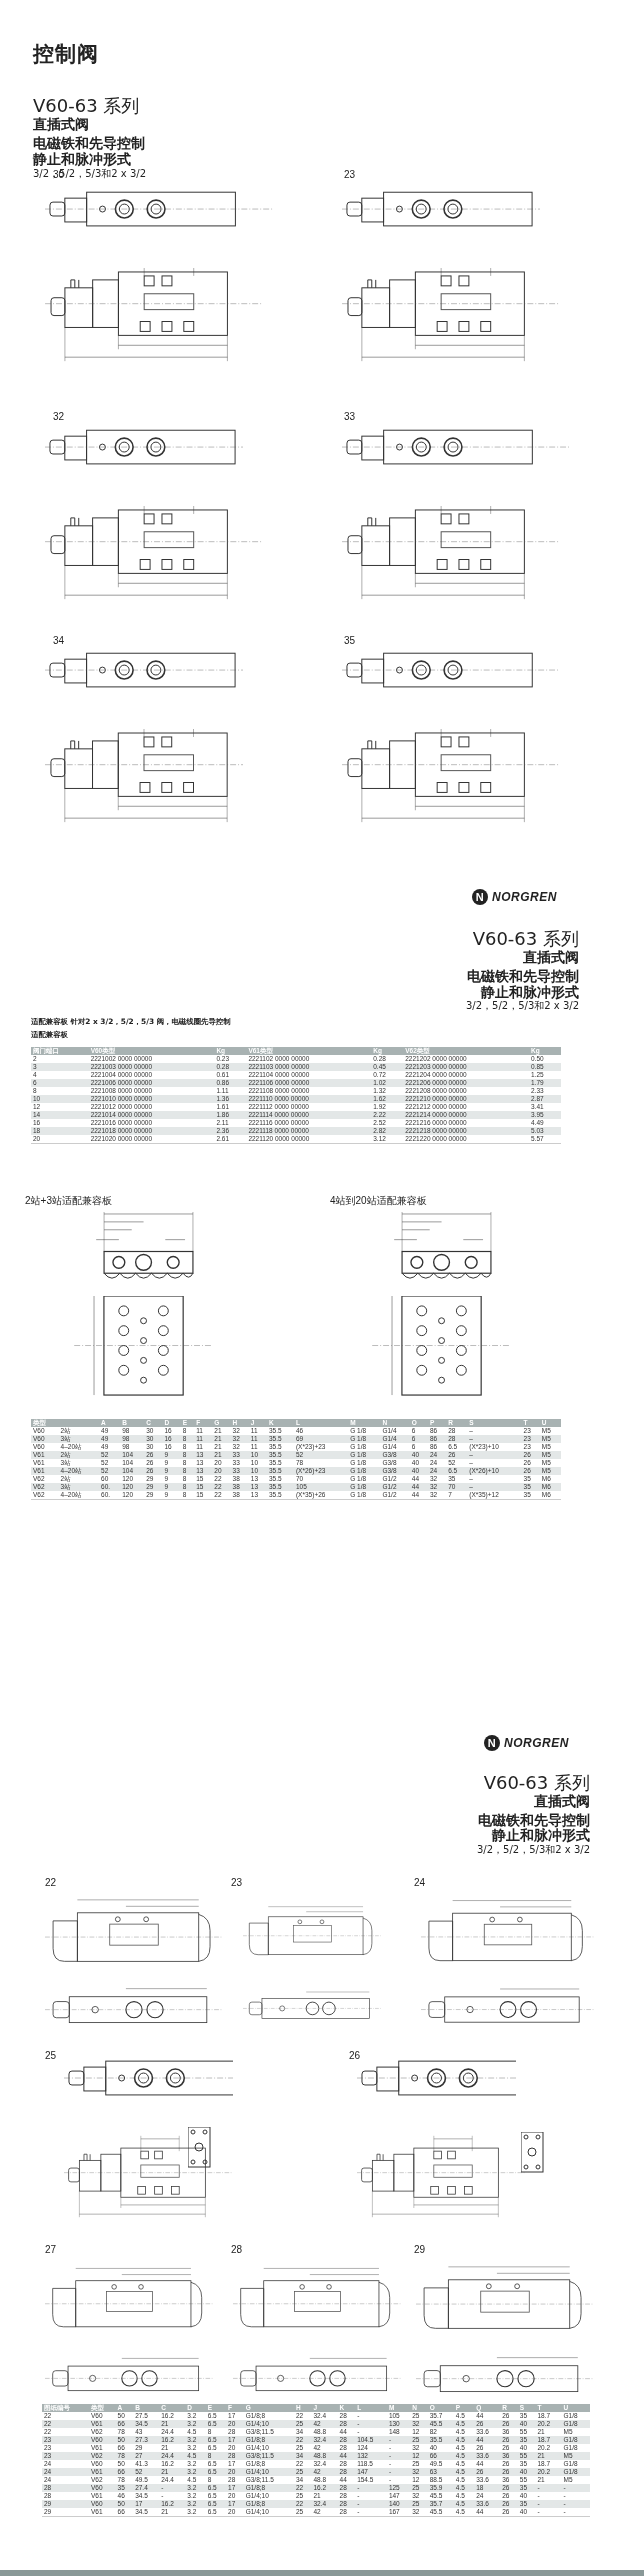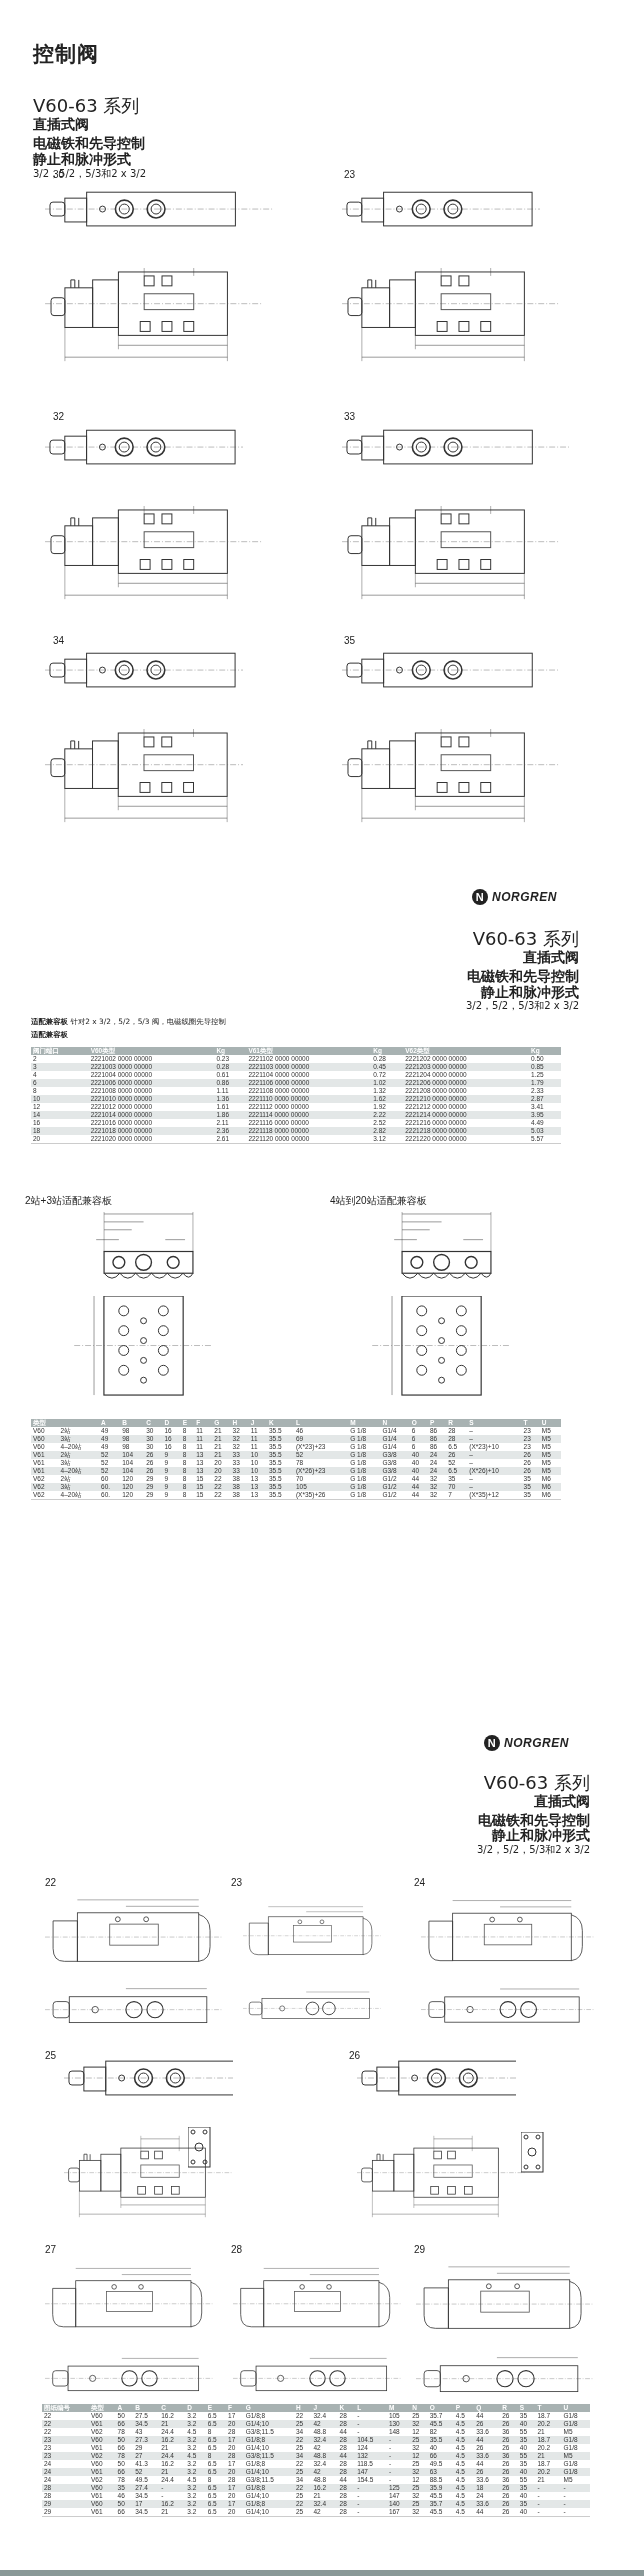--- a/index.html
+++ b/index.html
@@ -15,21 +15,21 @@
   .fig{position:absolute;}
   .fig svg{display:block;}
   .logo{display:flex;align-items:center;gap:4px;font-family:"Liberation Sans",sans-serif;font-weight:bold;font-style:italic;font-size:12px;letter-spacing:0.5px;}
   .logo .mark{width:16px;height:16px;border-radius:50%;background:#222;color:#fff;font-size:11px;display:flex;align-items:center;justify-content:center;font-style:normal;}
   table.t{border-collapse:collapse;font-family:"Liberation Sans",sans-serif;font-size:6.5px;color:#333;}
   table.t th{background:#a8b2b2;color:#fff;font-weight:bold;text-align:left;padding:0 2px;height:8px;line-height:8px;}
   table.t td{padding:0 2px;height:8px;line-height:8px;white-space:nowrap;}
   table.t tr.alt td{background:#e3e7e7;}
   table.t tr:last-child td{border-bottom:1px solid #ccc;}
   .tbl-title{font-size:7.4px;font-weight:bold;}
-  .tbl-title .n{font-weight:normal;margin-top:32px;}
+  .tbl-title .n{font-weight:bold;margin-top:32px;}
   .footer-bar{position:absolute;left:0;top:2570px;width:644px;height:6px;background:#8a9998;}
 </style>
 </head>
 <body>
 
 <svg width="0" height="0" style="position:absolute">
   <defs>
     <g id="valve-top">
       <rect x="20" y="10" width="22" height="24" fill="none" stroke="#333" stroke-width="1"></rect>
       <rect x="42" y="4" width="150" height="34" fill="none" stroke="#333" stroke-width="1"></rect>

